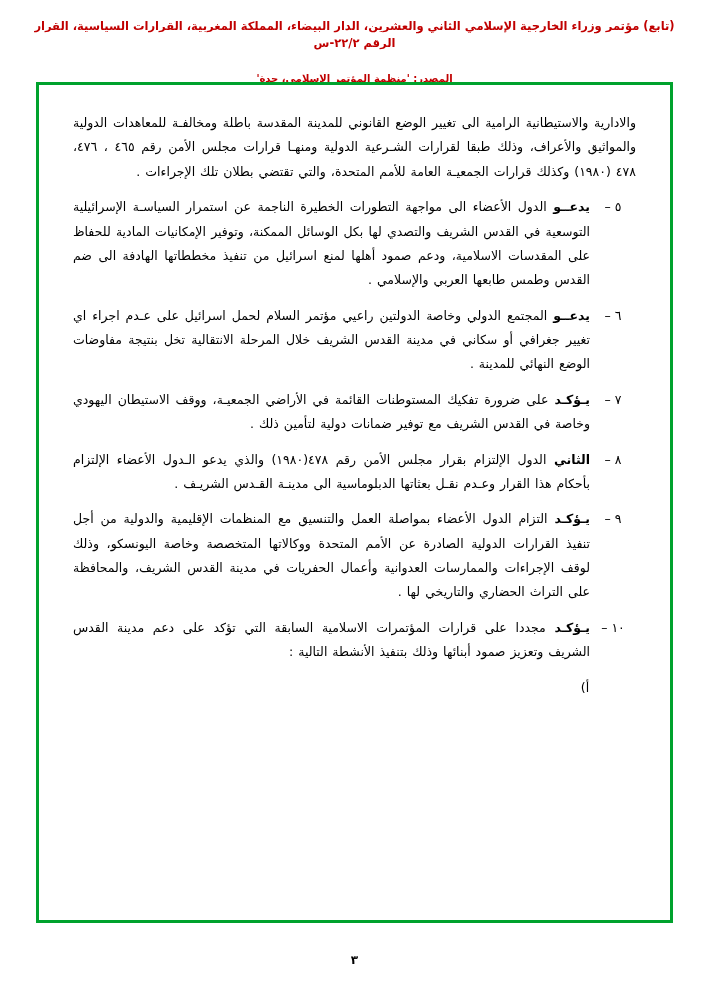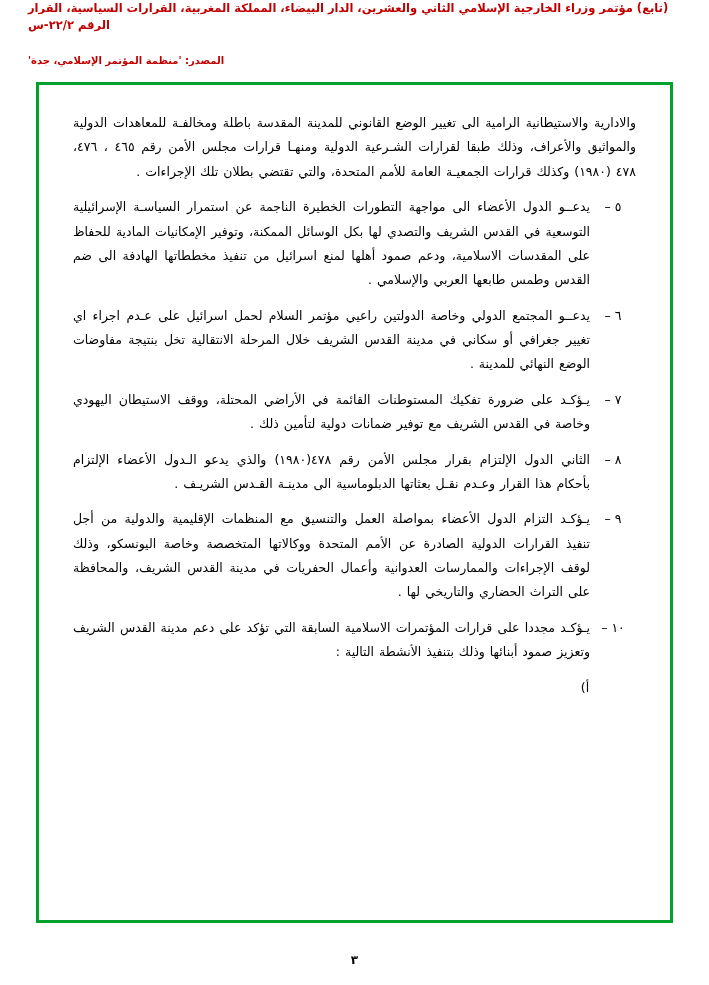--- a/index.html
+++ b/index.html
@@ -16,22 +16,22 @@
     overflow: hidden;
   }
   .page {
     width: 709px;
     height: 985px;
     box-sizing: border-box;
     padding: 0;
     position: relative;
   }
   .header {
-    text-align: left;
-    padding: 0 28px 0 28px;
+    text-align: center;
+    padding: 18px 28px 0 28px;
   }
   .header .line1 {
     font-size: 11.5px;
     font-weight: bold;
     color: #c00000;
     line-height: 1.5;
     direction: rtl;
   }
   .header .line2 {
     font-size: 10px;
@@ -75,21 +75,21 @@
   .ptext {
     flex: 1 1 auto;
     font-size: 12.5px;
     line-height: 1.95;
     text-align: justify;
     text-align-last: right;
     direction: rtl;
     word-spacing: 1px;
   }
   .ptext .lead {
-    font-weight: normal;
+    font-weight: bold;
   }
   .sub {
     display: flex;
     flex-direction: row;
     direction: rtl;
     margin-top: 4px;
     margin-bottom: 4px;
     padding-right: 34px;
   }
   .sub .submarker {
@@ -141,21 +141,21 @@
         <div class="ptext"><span class="lead">يدعــو</span> <span>الدول الأعضاء الى مواجهة التطورات الخطيرة الناجمة عن استمرار السياسـة الإسرائيلية التوسعية في القدس الشريف والتصدي لها بكل الوسائل الممكنة، وتوفير الإمكانيات المادية للحفاظ على المقدسات الاسلامية، ودعم صمود أهلها لمنع اسرائيل من تنفيذ مخططاتها الهادفة الى ضم القدس وطمس طابعها العربي والإسلامي .</span></div>
       </div>
 
       <div class="para">
         <div class="marker">٦ –</div>
         <div class="ptext"><span class="lead">يدعــو</span> <span>المجتمع الدولي وخاصة الدولتين راعيي مؤتمر السلام لحمل اسرائيل على عـدم اجراء اي تغيير جغرافي أو سكاني في مدينة القدس الشريف خلال المرحلة الانتقالية تخل بنتيجة مفاوضات الوضع النهائي للمدينة .</span></div>
       </div>
 
       <div class="para">
         <div class="marker">٧ –</div>
-        <div class="ptext"><span class="lead">يـؤكـد</span> <span>على ضرورة تفكيك المستوطنات القائمة في الأراضي المحتلة، ووقف الاستيطان اليهودي وخاصة في القدس الشريف مع توفير ضمانات دولية لتأمين ذلك .</span></div>
+        <div class="ptext"><span class="lead">يـؤكـد</span> <span>على ضرورة تفكيك المستوطنات القائمة في الأراضي الجمعيـة، ووقف الاستيطان اليهودي وخاصة في القدس الشريف مع توفير ضمانات دولية لتأمين ذلك .</span></div>
       </div>
 
       <div class="para">
         <div class="marker">٨ –</div>
         <div class="ptext"><span class="lead">الثاني</span> <span>الدول الإلتزام بقرار مجلس الأمن رقم ٤٧٨(١٩٨٠) والذي يدعو الـدول الأعضاء الإلتزام بأحكام هذا القرار وعـدم نقـل بعثاتها الدبلوماسية الى مدينـة القـدس الشريـف .</span></div>
       </div>
 
       <div class="para">
         <div class="marker">٩ –</div>
         <div class="ptext"><span class="lead">يـؤكـد</span> <span>التزام الدول الأعضاء بمواصلة العمل والتنسيق مع المنظمات الإقليمية  والدولية من أجل تنفيذ القرارات الدولية الصادرة عن الأمم المتحدة ووكالاتها المتخصصة وخاصة اليونسكو، وذلك لوقف الإجراءات والممارسات العدوانية وأعمال الحفريات في مدينة القدس الشريف، والمحافظة على التراث الحضاري والتاريخي لها .</span></div>

